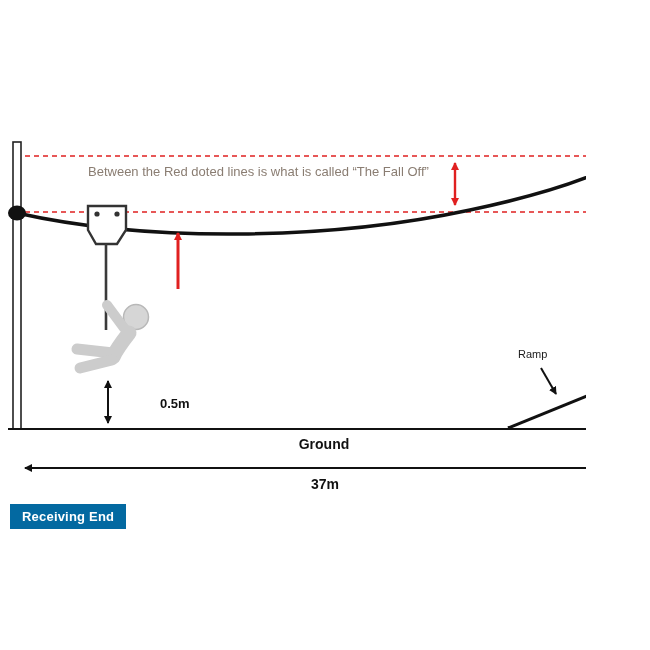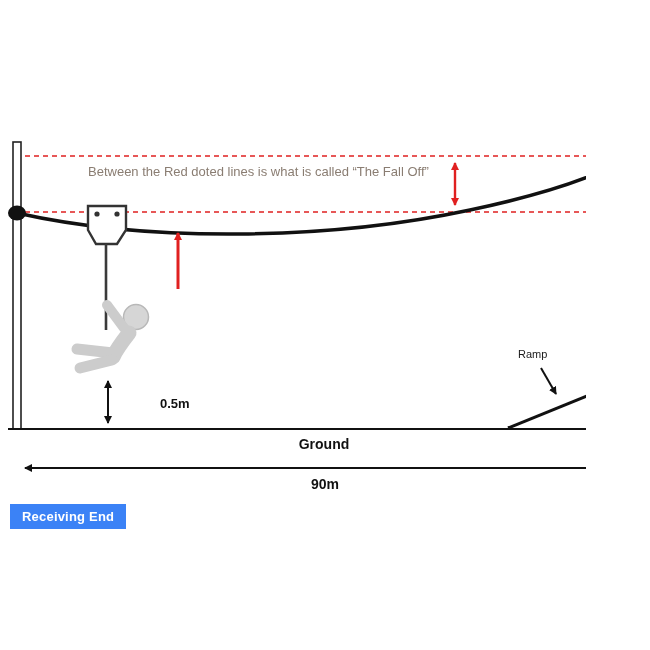--- a/index.html
+++ b/index.html
@@ -12,21 +12,21 @@
   }
   #diagram-svg{position:absolute;left:0;top:0;}
   .label{position:absolute;white-space:nowrap;}
   .note-muted{color:#8a7d72;font-size:13px;}
   .note-dark{color:#3a3a3a;font-size:13px;}
   .plain{color:#1a1a1a;font-size:11px;}
   .bold{color:#111111;font-weight:bold;font-size:13px;}
   .big-bold{color:#111111;font-weight:bold;font-size:14px;}
   .end-tag{
     position:absolute;
-    background:#3b82f6;color:#ffffff;
+    background:#0369a1;color:#ffffff;
     font-size:13px;font-weight:bold;
     padding:5px 12px;
     letter-spacing:0.2px;
   }
   .center-h{transform:translateX(-50%);}
 </style>
 </head>
 <body>
 
 <div id="canvas">
@@ -84,18 +84,18 @@
 
   <div class="label note-muted" style="left:88px;top:164px;">Between the Red doted lines is what is called “The Fall Off”</div>
 
 
   <div class="label plain" style="left:518px;top:348px;">Ramp</div>
 
   <div class="label bold" style="left:112px;top:396px;margin-left:48px;">0.5m</div>
 
   <div class="label big-bold center-h" style="left:324px;top:436px;">Ground</div>
 
-  <div class="label big-bold center-h" style="left:325px;top:476px;">90m</div>
+  <div class="label big-bold center-h" style="left:325px;top:476px;">37m</div>
 
   <div class="end-tag" style="left:10px;top:504px;">Receiving End</div>
 
 
 </div>
 
 </body></html>

